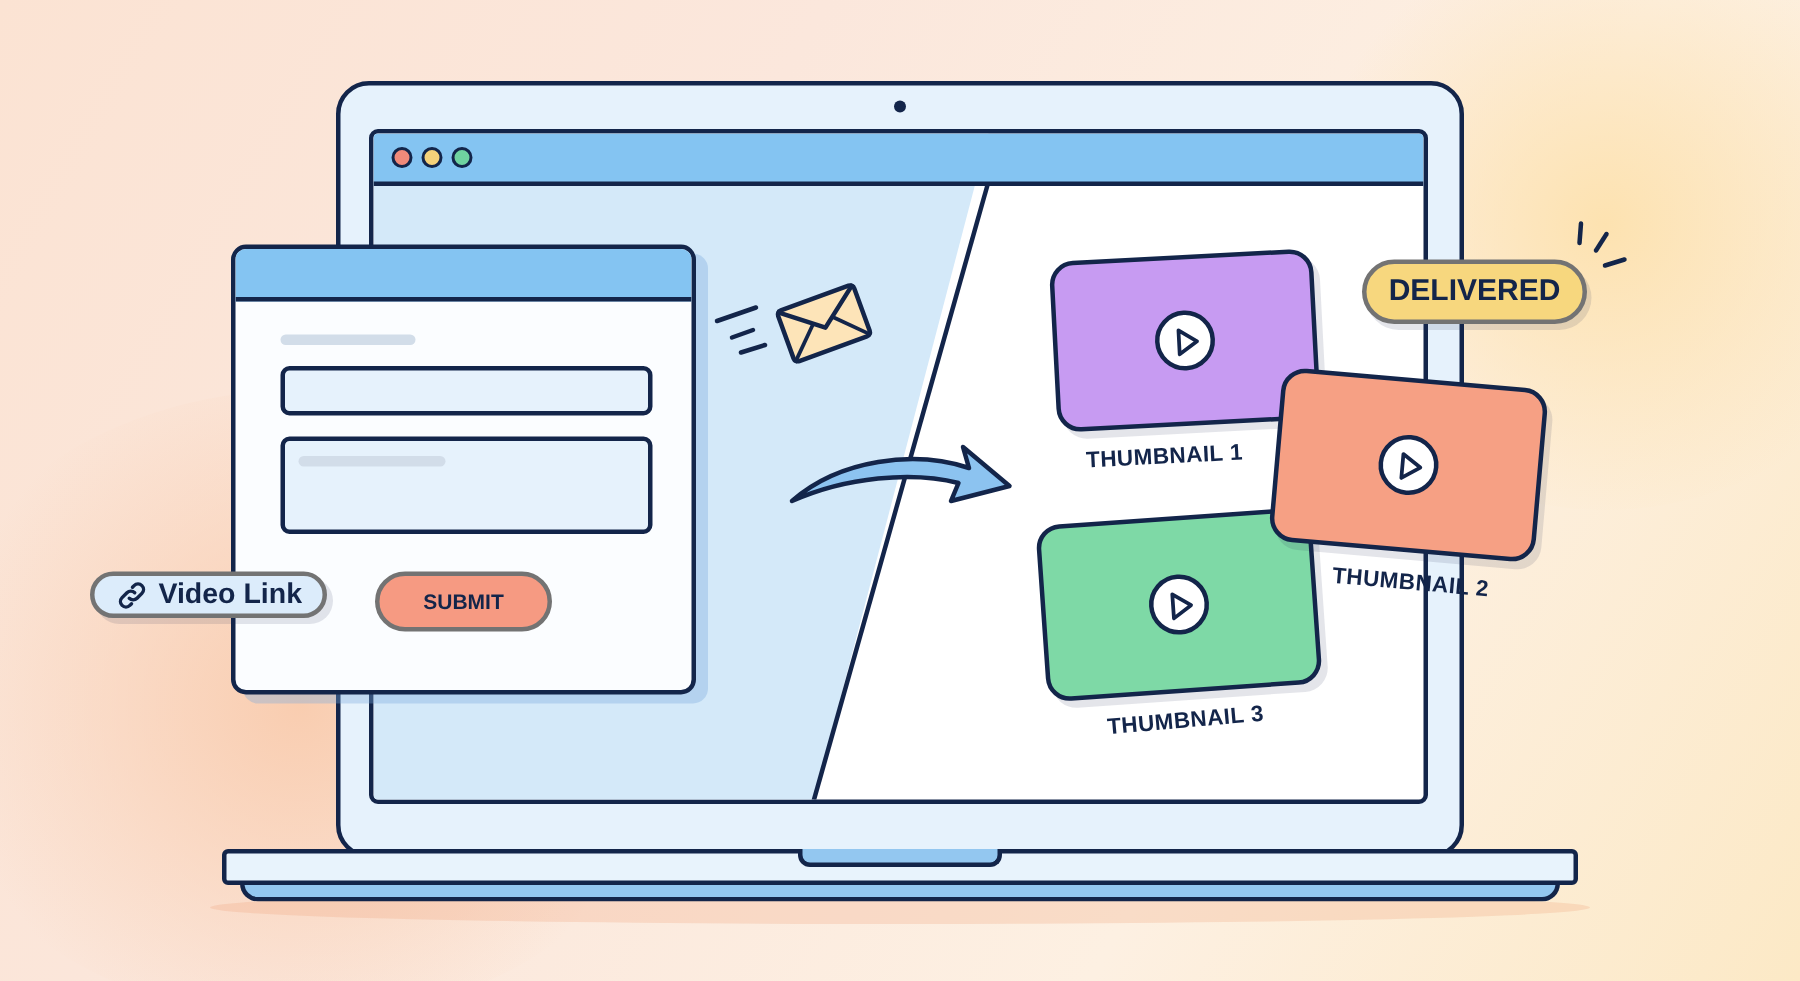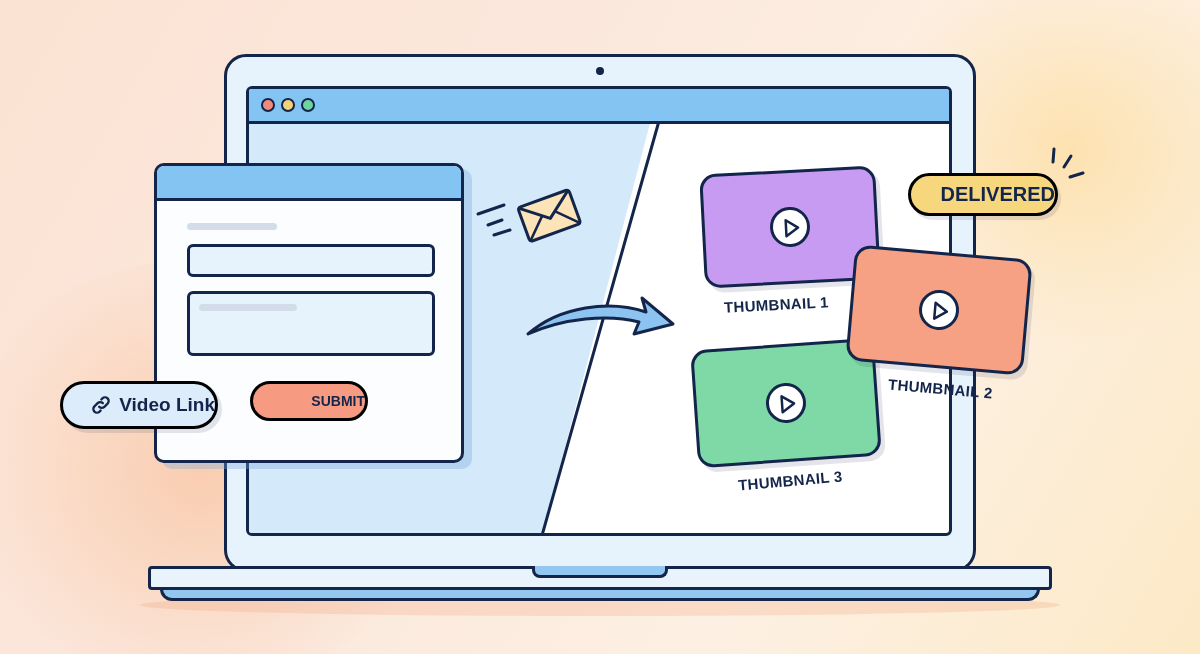--- a/index.html
+++ b/index.html
@@ -23,22 +23,22 @@
   .base-bottom{left:160px;top:589px;width:880px;height:12px;background:#93c7f0;border:3px solid #13254a;
     border-top:none;border-radius:0 0 24px 24px;box-sizing:border-box;}
   .notch{left:532px;top:566px;width:136px;height:12px;background:#93c7f0;border:3px solid #13254a;border-top:none;
     border-radius:0 0 8px 8px;box-sizing:border-box;}
   .shadow{left:140px;top:594px;width:920px;height:22px;border-radius:50%;background:rgba(240,160,120,.25);}
   .form{left:154px;top:163px;width:310px;height:300px;border:3px solid #13254a;border-radius:10px;background:#fbfdff;
     box-sizing:border-box;overflow:hidden;box-shadow:8px 6px 0 rgba(120,170,220,.35);}
   .form-bar{height:32px;background:#84c4f2;border-bottom:3px solid #13254a;}
   .ghost{position:absolute;height:7px;border-radius:4px;background:#d2dde9;}
   .field{position:absolute;border:3px solid #13254a;border-radius:6px;background:#e6f2fc;box-sizing:border-box;}
-  .pill{position:absolute;border:3px solid #000000;border-radius:24px;box-sizing:border-box;
-    display:flex;align-items:center;justify-content:flex-end;font-weight:700;color:#13254a;}
+  .pill{position:absolute;border:3px solid #737373;border-radius:24px;box-sizing:border-box;
+    display:flex;align-items:center;justify-content:center;font-weight:700;color:#13254a;}
   .thumb{position:absolute;border:3px solid #13254a;border-radius:16px;box-sizing:border-box;
     box-shadow:4px 5px 0 rgba(30,40,80,.12);}
   .play{position:absolute;left:50%;top:50%;width:40px;height:40px;margin:-20px 0 0 -20px;border-radius:50%;
     background:#fff;border:3px solid #13254a;box-sizing:border-box;}
   .play svg{position:absolute;left:10px;top:8px;}
   .tlabel{position:absolute;font-weight:700;font-size:15px;color:#13254a;letter-spacing:.3px;white-space:nowrap;}
 </style>
 </head>
 <body>
 
@@ -84,21 +84,21 @@
 
 <div class="abs form">
   <div class="form-bar"></div>
   <div class="ghost" style="left:30px;top:57px;width:90px"></div>
   <div class="field" style="left:30px;top:78px;width:248px;height:33px"></div>
   <div class="field" style="left:30px;top:125px;width:248px;height:65px">
     <div class="ghost" style="left:9px;top:10px;width:98px"></div>
   </div>
 </div>
 
-<div class="pill" style="left:60px;top:381px;width:158px;height:48px;background:#dcecfb;font-size:19px;box-shadow:4px 4px 0 rgba(30,40,80,.12)">
+<div class="pill" style="left:60px;top:381px;width:158px;height:31px;background:#dcecfb;font-size:19px;box-shadow:4px 4px 0 rgba(30,40,80,.12)">
   <svg width="22" height="22" viewBox="0 0 24 24" style="margin-right:7px">
     <path d="M10 14a4 4 0 0 0 5.66 0l3.54-3.54a4 4 0 0 0-5.66-5.66l-1.2 1.2" fill="none" stroke="#13254a" stroke-width="2.5" stroke-linecap="round"></path>
     <path d="M14 10a4 4 0 0 0-5.66 0L4.8 13.54a4 4 0 0 0 5.66 5.66l1.2-1.2" fill="none" stroke="#13254a" stroke-width="2.5" stroke-linecap="round"></path>
   </svg>
   <span>Video Link</span>
 </div>
 
 <div class="pill" style="left:250px;top:381px;width:118px;height:40px;background:#f69a82;font-size:14px">
   <span>SUBMIT</span>
 </div>

